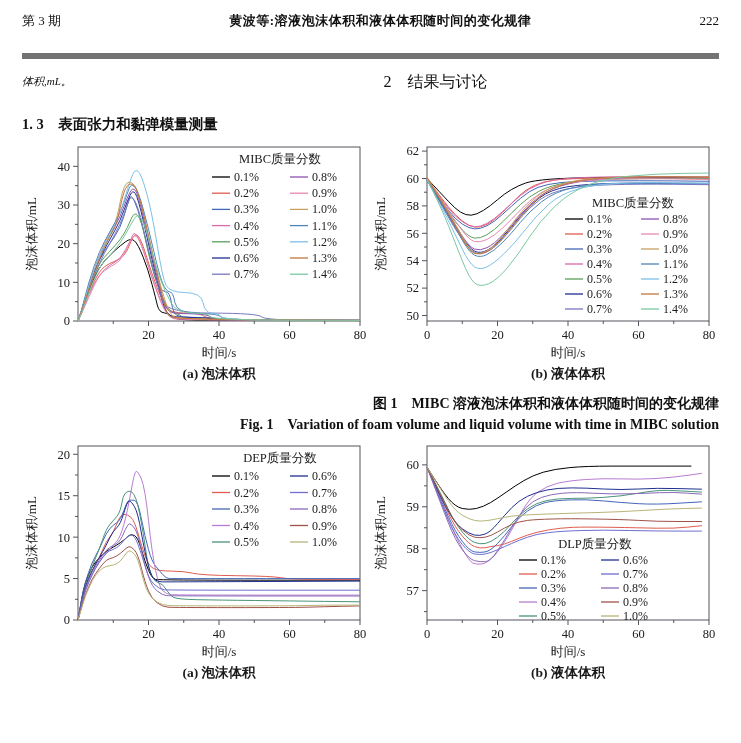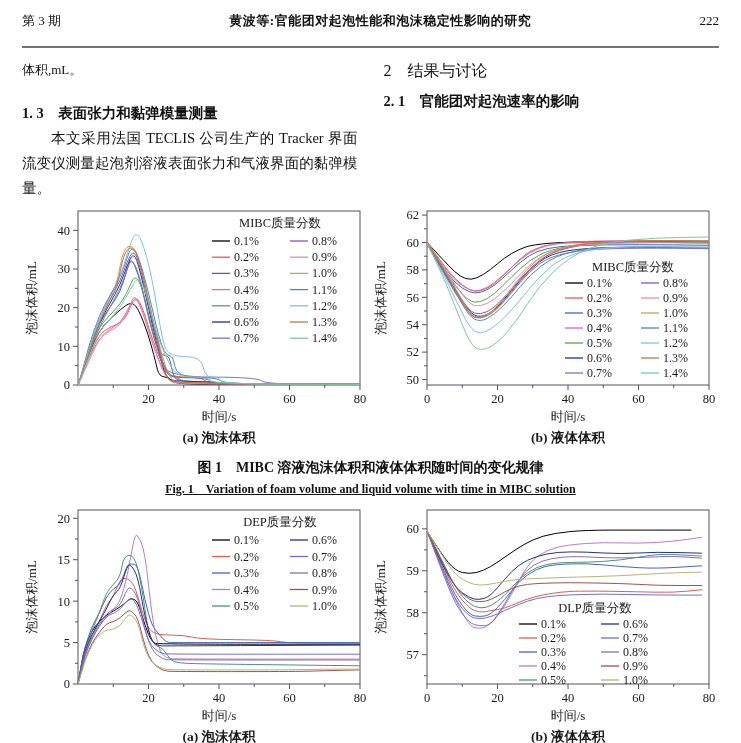--- a/index.html
+++ b/index.html
@@ -1,56 +1,54 @@
 <!DOCTYPE html>
 <html><head>
 <meta charset="utf-8">
 <style>
   html,body{margin:0;padding:0;background:#ffffff;}
   body{width:741px;height:743px;overflow:hidden;font-family:"Liberation Serif","DejaVu Serif",serif;color:#111;}
   .page{padding:12px 22px 0 22px;}
   .header{display:flex;justify-content:space-between;align-items:baseline;font-size:13px;
-          border-bottom:2px solid #737373;padding-bottom:16px;}
+          border-bottom:6px solid #737373;padding-bottom:23px;}
   .header .htitle{font-weight:bold;letter-spacing:.5px;}
   .cols{display:flex;gap:26px;margin-top:10px;}
   .col{width:calc(50% - 13px);}
   .col p,.col h2,.col h3{margin:0;}
-  .body-line{font-size:13px;line-height:24px;}
+  .body-line{font-size:11px;line-height:24px;font-style:italic;}
   h3.sec{font-size:14.5px;font-weight:bold;line-height:26px;margin-top:18px;}
   h2.sec{font-size:16px;font-weight:normal;line-height:26px;}
   .para{font-size:14.5px;line-height:25px;text-align:justify;}
   .indent{text-indent:2em;}
   .col-r h3.sec{margin-top:4px;}
   .figrow{display:flex;justify-content:space-between;margin-top:2px;}
   .chart{width:348px;}
-  .figcap{text-align:center;margin-top:2px;}
+  .figcap{text-align:right;margin-top:2px;}
   .cap-cn{font-size:14px;font-weight:bold;line-height:21px;}
-  .cap-en{font-size:12px;font-weight:bold;line-height:22px;text-decoration:underline;}
+  .cap-en{font-size:14px;font-weight:bold;line-height:22px;}
   svg{display:block;}
 </style>
 </head>
 <body>
 
 <div class="page">
 
   <div class="header">
     <span>第 3 期</span>
-    <span class="htitle">黄波等:官能团对起泡性能和泡沫稳定性影响的研究</span>
+    <span class="htitle">黄波等:溶液泡沫体积和液体体积随时间的变化规律</span>
     <span>222</span>
   </div>
 
   <div class="cols">
     <div class="col">
       <p class="body-line">体积,mL。</p>
       <h3 class="sec">1. 3　表面张力和黏弹模量测量</h3>
-      <p class="para indent">本文采用法国 TECLIS 公司生产的 Tracker 界面流变仪测量起泡剂溶液表面张力和气液界面的黏弹模量。</p>
     </div>
     <div class="col col-r">
       <h2 class="sec">2　结果与讨论</h2>
-      <h3 class="sec">2. 1　官能团对起泡速率的影响</h3>
     </div>
   </div>
 
   <div class="figrow">
     <div class="chart">
       <svg width="348" height="252" viewBox="0 0 348 252">
           <rect x="56" y="8" width="282" height="174" fill="none" stroke="#52525c" stroke-width="1"></rect>
           <line x1="126.5" y1="182" x2="126.5" y2="187" stroke="#52525c"></line>
           <text x="126.5" y="200" font-size="12.5" text-anchor="middle" fill="#1a1a1a" font-family="&quot;Liberation Serif&quot;,&quot;DejaVu Serif&quot;,serif">20</text>
           <line x1="197" y1="182" x2="197" y2="187" stroke="#52525c"></line>

